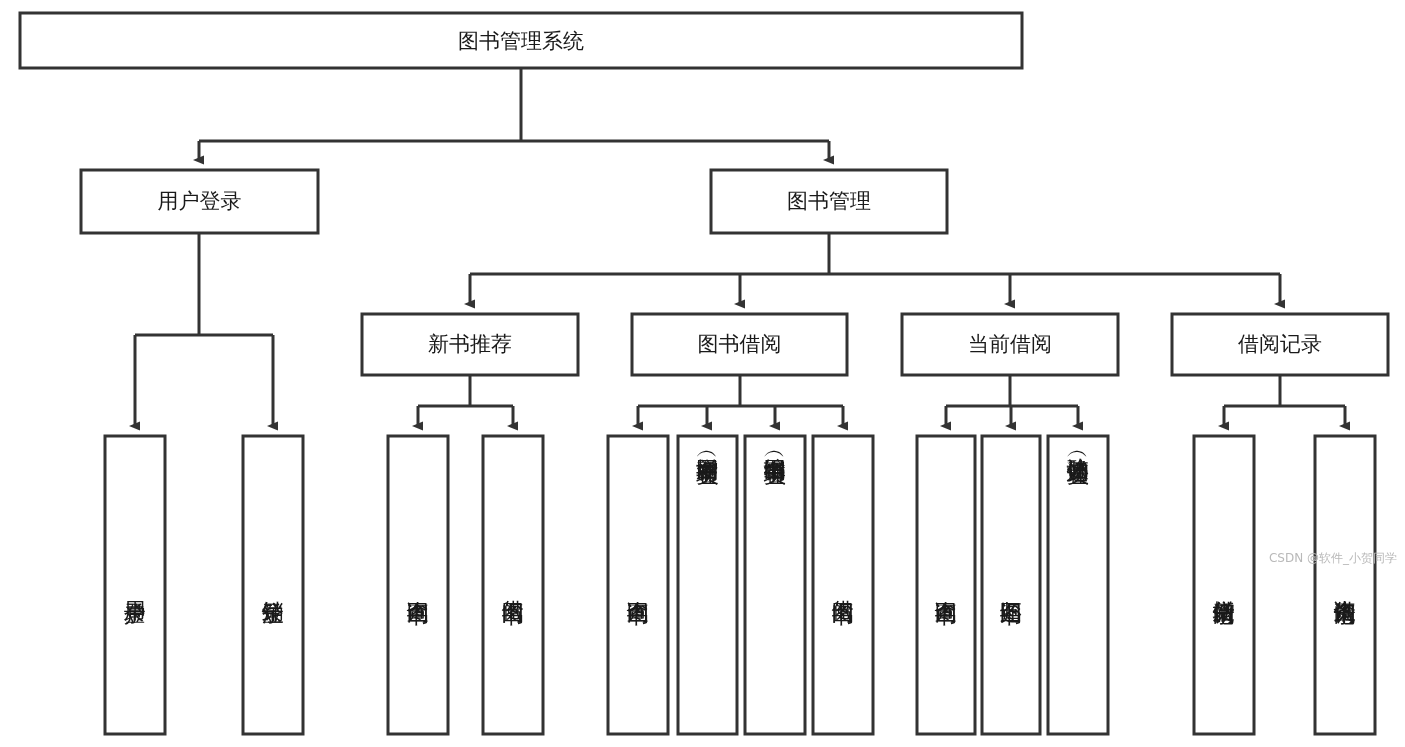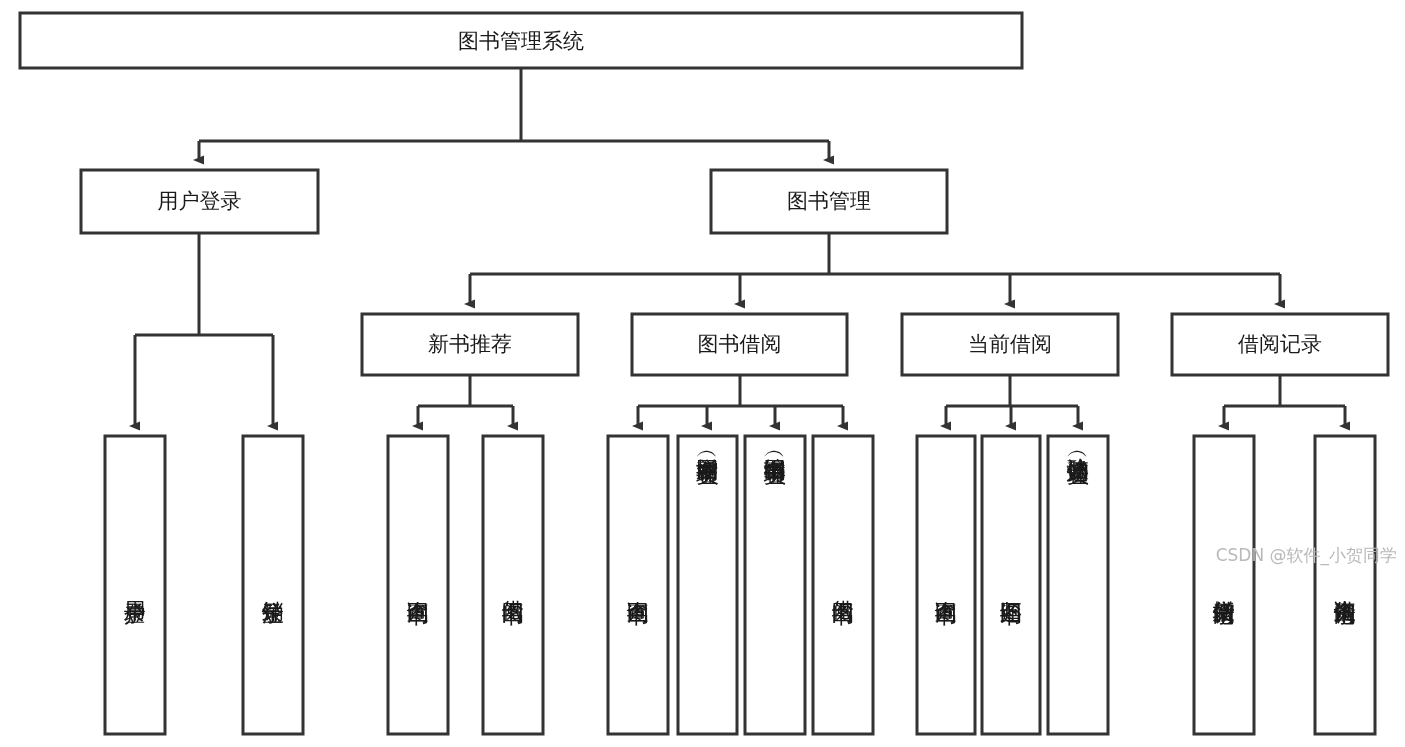--- a/index.html
+++ b/index.html
@@ -10,21 +10,21 @@
   .node-rect{fill:#ffffff;stroke:#333333;stroke-width:3;}
   .link{stroke:#333333;stroke-width:3;fill:none;}
   .node-label{font-family:"DejaVu Sans","Liberation Sans",sans-serif;
               font-size:21px;fill:#1a1a1a;text-anchor:middle;dominant-baseline:middle;}
   .leaf-label-box{position:absolute;display:flex;align-items:center;justify-content:center;
                   pointer-events:none;}
   .vtext{writing-mode:vertical-rl;text-orientation:upright;
          font-family:"DejaVu Sans","Liberation Sans",sans-serif;
          font-size:22px;color:#1a1a1a;line-height:1.06;letter-spacing:1px;
          white-space:nowrap;}
-  .watermark{position:absolute;right:8px;bottom:4px;font-size:17px;color:#b9b9b9;
+  .watermark{position:absolute;right:8px;bottom:4px;font-size:12px;color:#b9b9b9;
              font-family:"DejaVu Sans","Liberation Sans",sans-serif;white-space:nowrap;}
 </style>
 </head>
 <body>
 
 <div id="diagram-root">
 
   <svg id="flow" viewBox="0 0 1405 747">
     <defs>
       <marker id="arrow" markerWidth="12" markerHeight="12" refX="5.2" refY="5" orient="auto" markerUnits="userSpaceOnUse">

